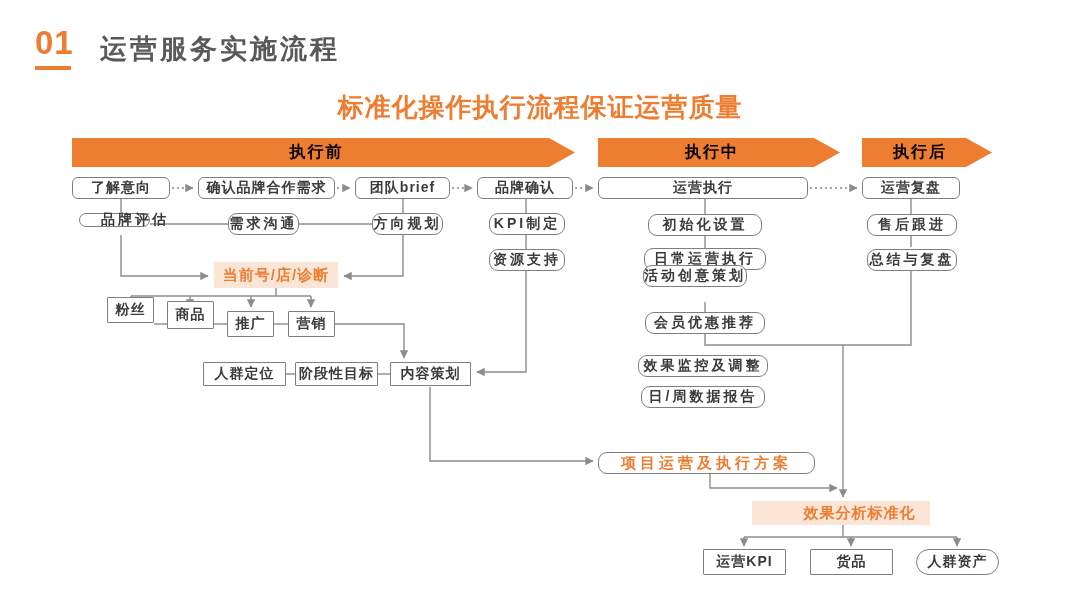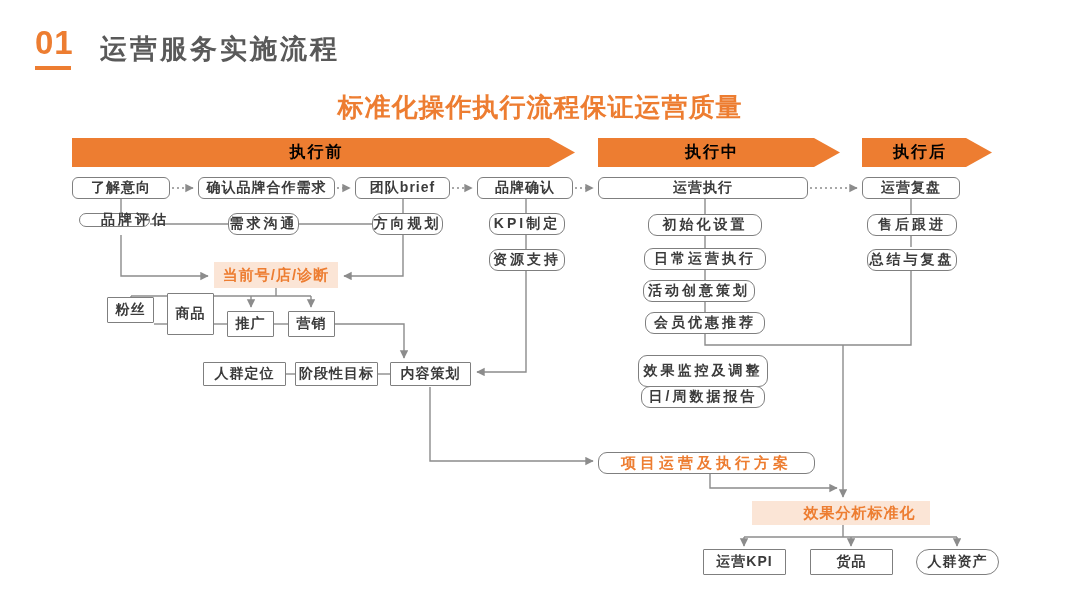--- a/index.html
+++ b/index.html
@@ -134,31 +134,31 @@
   <div class="box r1" style="left:598px;top:177px;width:210px;height:22px;">运营执行</div>
   <div class="box r1" style="left:862px;top:177px;width:98px;height:22px;">运营复盘</div>
 
   <div class="box r2" style="left:79px;top:213px;width:71px;height:14px;padding-left:41px;">品牌评估</div>
   <div class="box r2" style="left:228px;top:213px;width:71px;height:22px;">需求沟通</div>
   <div class="box r2" style="left:372px;top:213px;width:71px;height:22px;">方向规划</div>
   <div class="box r2" style="left:489px;top:213px;width:76px;height:22px;">KPI制定</div>
   <div class="box r2" style="left:489px;top:249px;width:76px;height:22px;">资源支持</div>
   <div class="box r2" style="left:648px;top:214px;width:114px;height:22px;">初始化设置</div>
   <div class="box r2" style="left:644px;top:248px;width:122px;height:22px;">日常运营执行</div>
-  <div class="box r2" style="left:643px;top:280px;width:112px;height:22px;">活动创意策划</div>
+  <div class="box r2" style="left:643px;top:265px;width:104px;height:22px;">活动创意策划</div>
   <div class="box r2" style="left:645px;top:312px;width:120px;height:22px;">会员优惠推荐</div>
-  <div class="box r2" style="left:638px;top:355px;width:130px;height:32px;">效果监控及调整</div>
+  <div class="box r2" style="left:638px;top:355px;width:130px;height:22px;">效果监控及调整</div>
   <div class="box r2" style="left:641px;top:386px;width:124px;height:22px;text-align:center;">日/周数据报告</div>
   <div class="box r2" style="left:867px;top:214px;width:90px;height:22px;">售后跟进</div>
   <div class="box r2" style="left:867px;top:249px;width:90px;height:22px;">总结与复盘</div>
 
   <div class="box hl" style="left:214px;top:262px;width:124px;height:26px;">当前号/店/诊断</div>
 
   <div class="box sq" style="left:107px;top:297px;width:47px;height:26px;">粉丝</div>
-  <div class="box sq" style="left:167px;top:293px;width:47px;height:42px;">商品</div>
+  <div class="box sq" style="left:167px;top:301px;width:47px;height:28px;">商品</div>
   <div class="box sq" style="left:227px;top:311px;width:47px;height:26px;">推广</div>
   <div class="box sq" style="left:288px;top:311px;width:47px;height:26px;">营销</div>
 
   <div class="box sq" style="left:203px;top:362px;width:83px;height:24px;">人群定位</div>
   <div class="box sq" style="left:295px;top:362px;width:83px;height:24px;">阶段性目标</div>
   <div class="box sq" style="left:390px;top:362px;width:81px;height:24px;">内容策划</div>
 
   <div class="box orange-text" style="left:598px;top:452px;width:217px;height:22px;">项目运营及执行方案</div>
   <div class="box hl" style="left:752px;top:501px;width:178px;height:24px;padding-left:37px;">效果分析标准化</div>
   <div class="box sq" style="left:703px;top:549px;width:83px;height:26px;">运营KPI</div>

